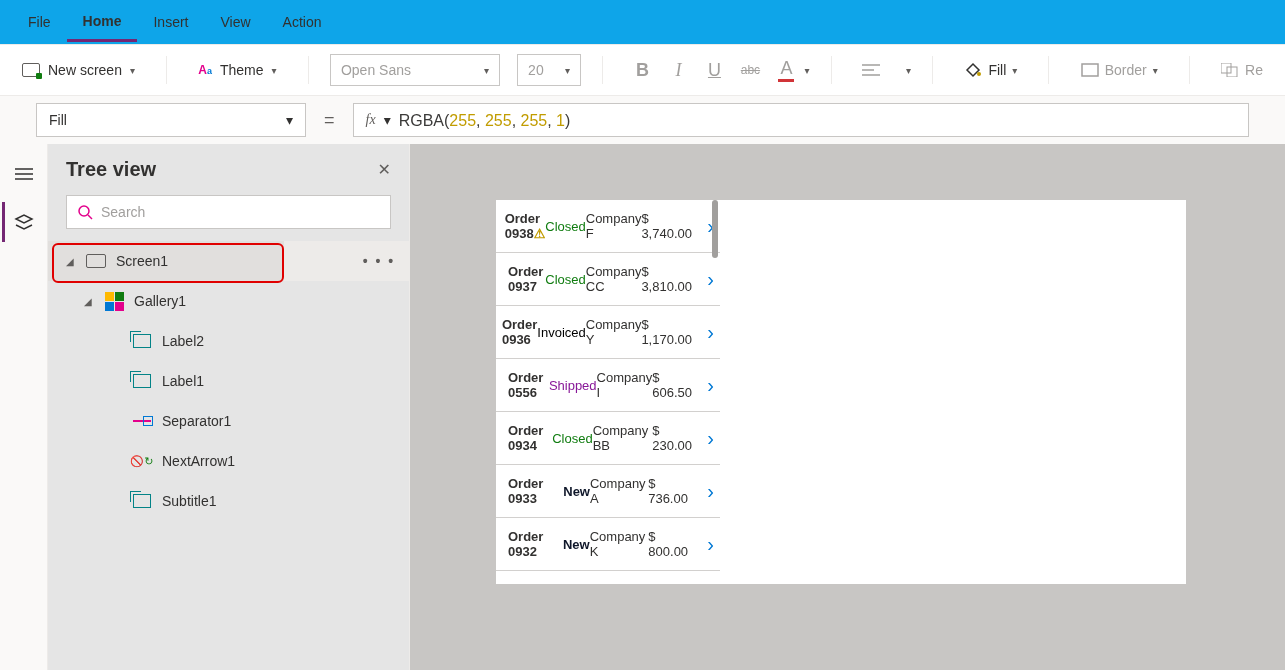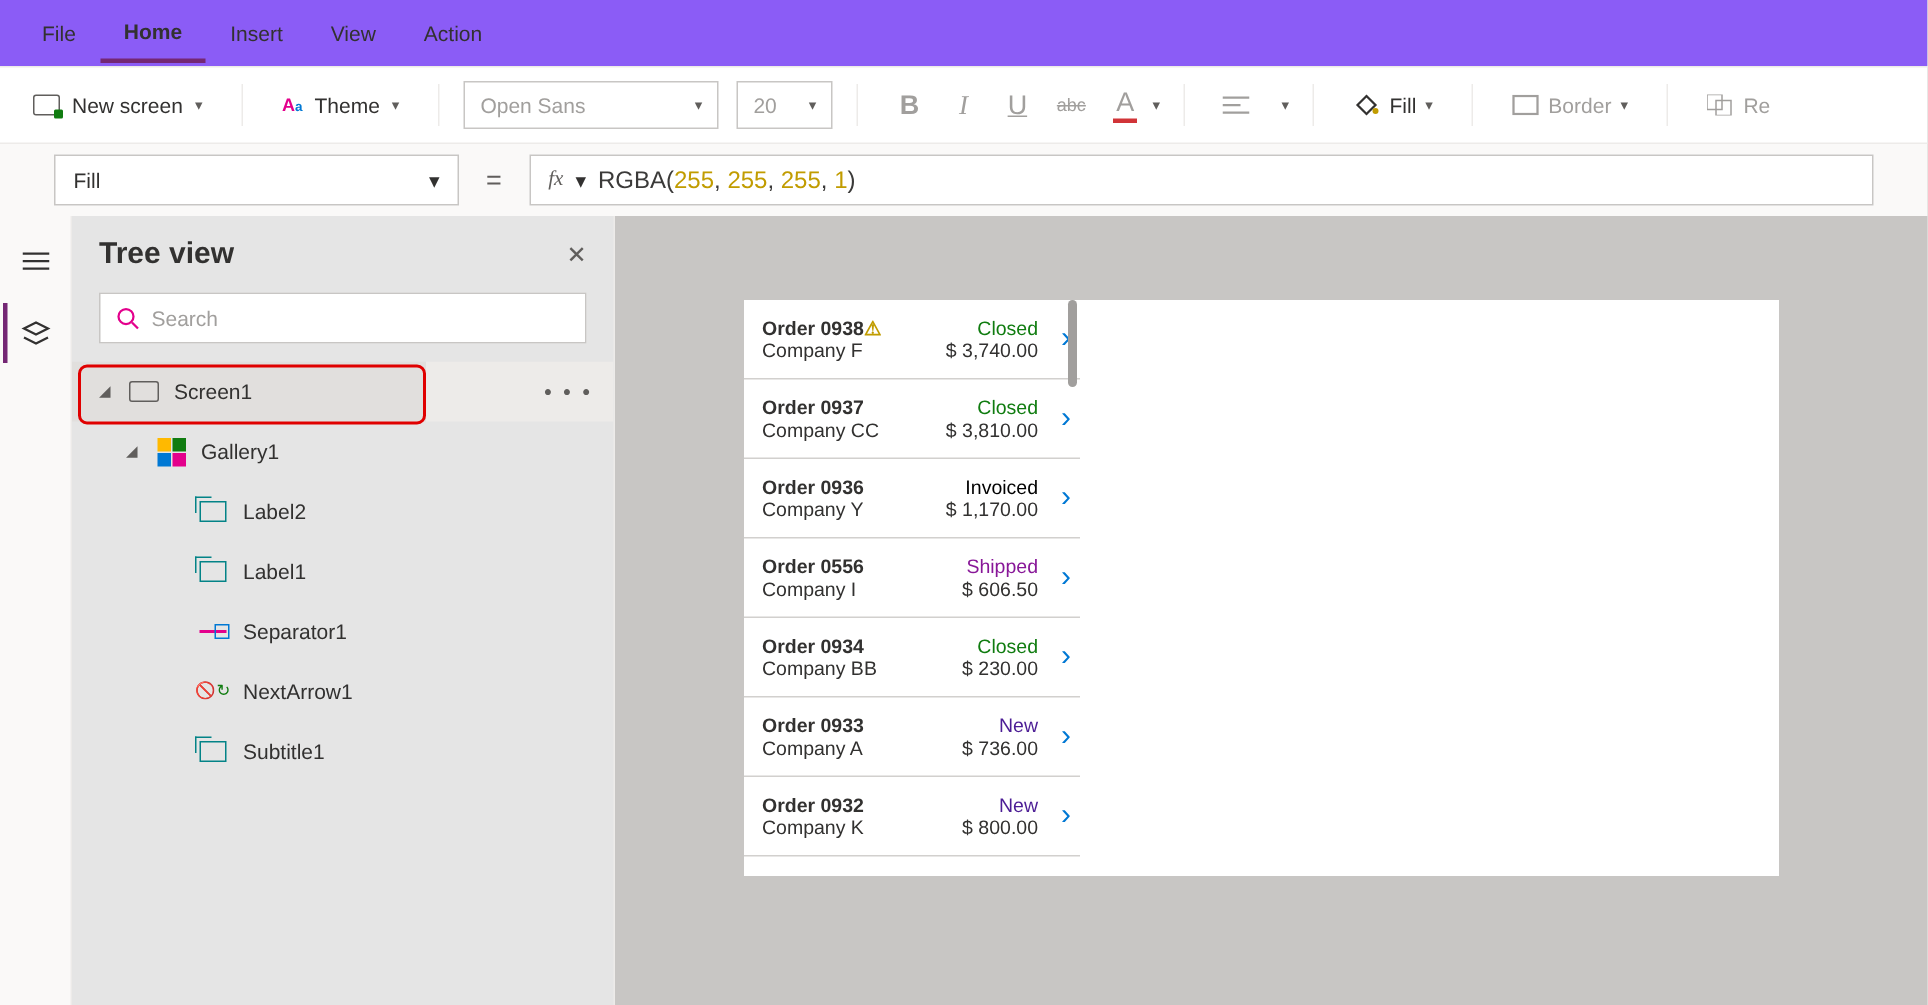--- a/index.html
+++ b/index.html
@@ -1,24 +1,24 @@
 <!DOCTYPE html>
 <html><head>
 <meta charset="utf-8">
 <style>
   * { box-sizing: border-box; margin: 0; padding: 0; font-family: "Segoe UI", Arial, sans-serif; }
   body { width: 1285px; height: 670px; background: #faf9f8; overflow: hidden; font-size: 14px; color: #323130; }
 
   
-  .menubar { height: 44px; display: flex; align-items: center; padding: 0 12px; gap: 0; background: #8b5cf6; }
+  .menubar { height: 44px; display: flex; align-items: center; padding: 0 12px; gap: 0; background: #0ea5e9; }
   .menubar .menu-item { padding: 10px 16px; cursor: pointer; color: #323130; }
   .menubar .menu-item.active { font-weight: 600; border-bottom: 3px solid #742774; }
 
   
-  .ribbon { height: 52px; display: flex; align-items: center; background: #fff; border-top: 1px solid #edebe9; border-bottom: 1px solid #edebe9; padding: 0 12px; gap: 12px; }
+  .ribbon { height: 52px; display: flex; align-items: center; background: #fff; border-top: 1px solid #edebe9; border-bottom: 1px solid #edebe9; padding: 0 12px; gap: 12px; justify-content: space-between; }
   .ribbon .btn { display: flex; align-items: center; gap: 8px; padding: 6px 10px; cursor: pointer; color: #323130; }
   .ribbon .divider { width: 1px; height: 28px; background: #edebe9; margin: 0 4px; }
   .ribbon .dd-caret { font-size: 10px; color: #605e5c; }
   .ribbon .font-select { border: 1px solid #c8c6c4; height: 32px; width: 170px; display: flex; align-items: center; padding: 0 10px; color: #a19f9d; background: #fff; justify-content: space-between; }
   .ribbon .size-select { border: 1px solid #c8c6c4; height: 32px; width: 64px; display: flex; align-items: center; padding: 0 10px; color: #a19f9d; background: #fff; justify-content: space-between; }
   .ribbon .fmt-btn { width: 36px; height: 32px; display: flex; align-items: center; justify-content: center; color: #a19f9d; font-size: 18px; }
   .ribbon .fmt-group { display: flex; align-items: center; gap: 0; }
   .ribbon .fill-btn { display: flex; align-items: center; gap: 6px; padding: 6px 10px; }
   .ribbon .border-btn { display: flex; align-items: center; gap: 6px; padding: 6px 10px; color: #a19f9d; }
 
@@ -61,34 +61,34 @@
   .selected-row .tree-node { flex:0 0 236px; }
 
   .indent-1 { padding-left: 36px; }
   .indent-2 { padding-left: 84px; }
 
   
   .canvas { flex:1; background: #c8c6c4; position: relative; }
   .screen { position:absolute; left: 86px; top: 56px; width: 690px; height: 384px; background: #fff; }
   .gallery { position:absolute; left: 0; top: 0; width: 224px; height: 100%; overflow: hidden; }
   .scrollbar { position:absolute; left: 216px; top: 0; width: 6px; height: 58px; background: #a19f9d; border-radius:3px; }
-  .gitem { height: 53px; border-bottom: 1px solid #d2d0ce; padding: 8px 28px 8px 12px; position:relative; display:flex; flex-direction:column; justify-content:center; }
+  .gitem { height: 53px; border-bottom: 1px solid #d2d0ce; padding: 8px 28px 8px 12px; position:relative; display:flex; flex-direction:row; justify-content:flex-end; }
   .gitem .row1 { display:flex; justify-content:space-between; align-items:center; }
   .gitem .row2 { display:flex; justify-content:space-between; align-items:center; }
   .gitem .title { font-weight:700; font-size: 13px; }
   .gitem .status { font-size: 13px; }
   .gitem .subtitle { font-size: 13px; color: #323130; }
   .gitem .amount { font-size: 13px; color: #323130; }
   .gitem .chev { position:absolute; right: 6px; top: 50%; transform: translateY(-50%); color: #0078d4; font-size: 20px; }
   .warn { color:#c19c00; font-size:13px; }
 
   .status-Closed { color: #107c10; }
   .status-Invoiced { color: #000000; }
   .status-Shipped { color: #881798; }
-  .status-New { color: #4c1d95; }
+  .status-New { color: #0f172a; font-weight: bold; }
 
   
   .sq-icon { width:18px; height:14px; border:1.5px solid #605e5c; border-radius:2px; position:relative; }
   .sq-icon::after { content:""; position:absolute; right:-3px; bottom:-3px; width:6px; height:6px; background:#107c10; border-radius:1px; }
   .theme-icon { font-size:12px; font-weight:bold; }
   .bucket-icon { width:18px; height:18px; }
   .label-ic { width:18px; height:14px; border:1.5px solid #038387; position:relative; }
   .label-ic::before { content:""; position:absolute; left:-4px; top:-4px; width:10px; height:10px; border-top:1.5px solid #038387; border-left:1.5px solid #038387; transform:rotate(0deg); }
   .sep-ic { width:18px; height:14px; position:relative; }
   .sep-ic::before { content:""; position:absolute; left:0; right:0; top:6px; height:1.5px; background:#e3008c; }

